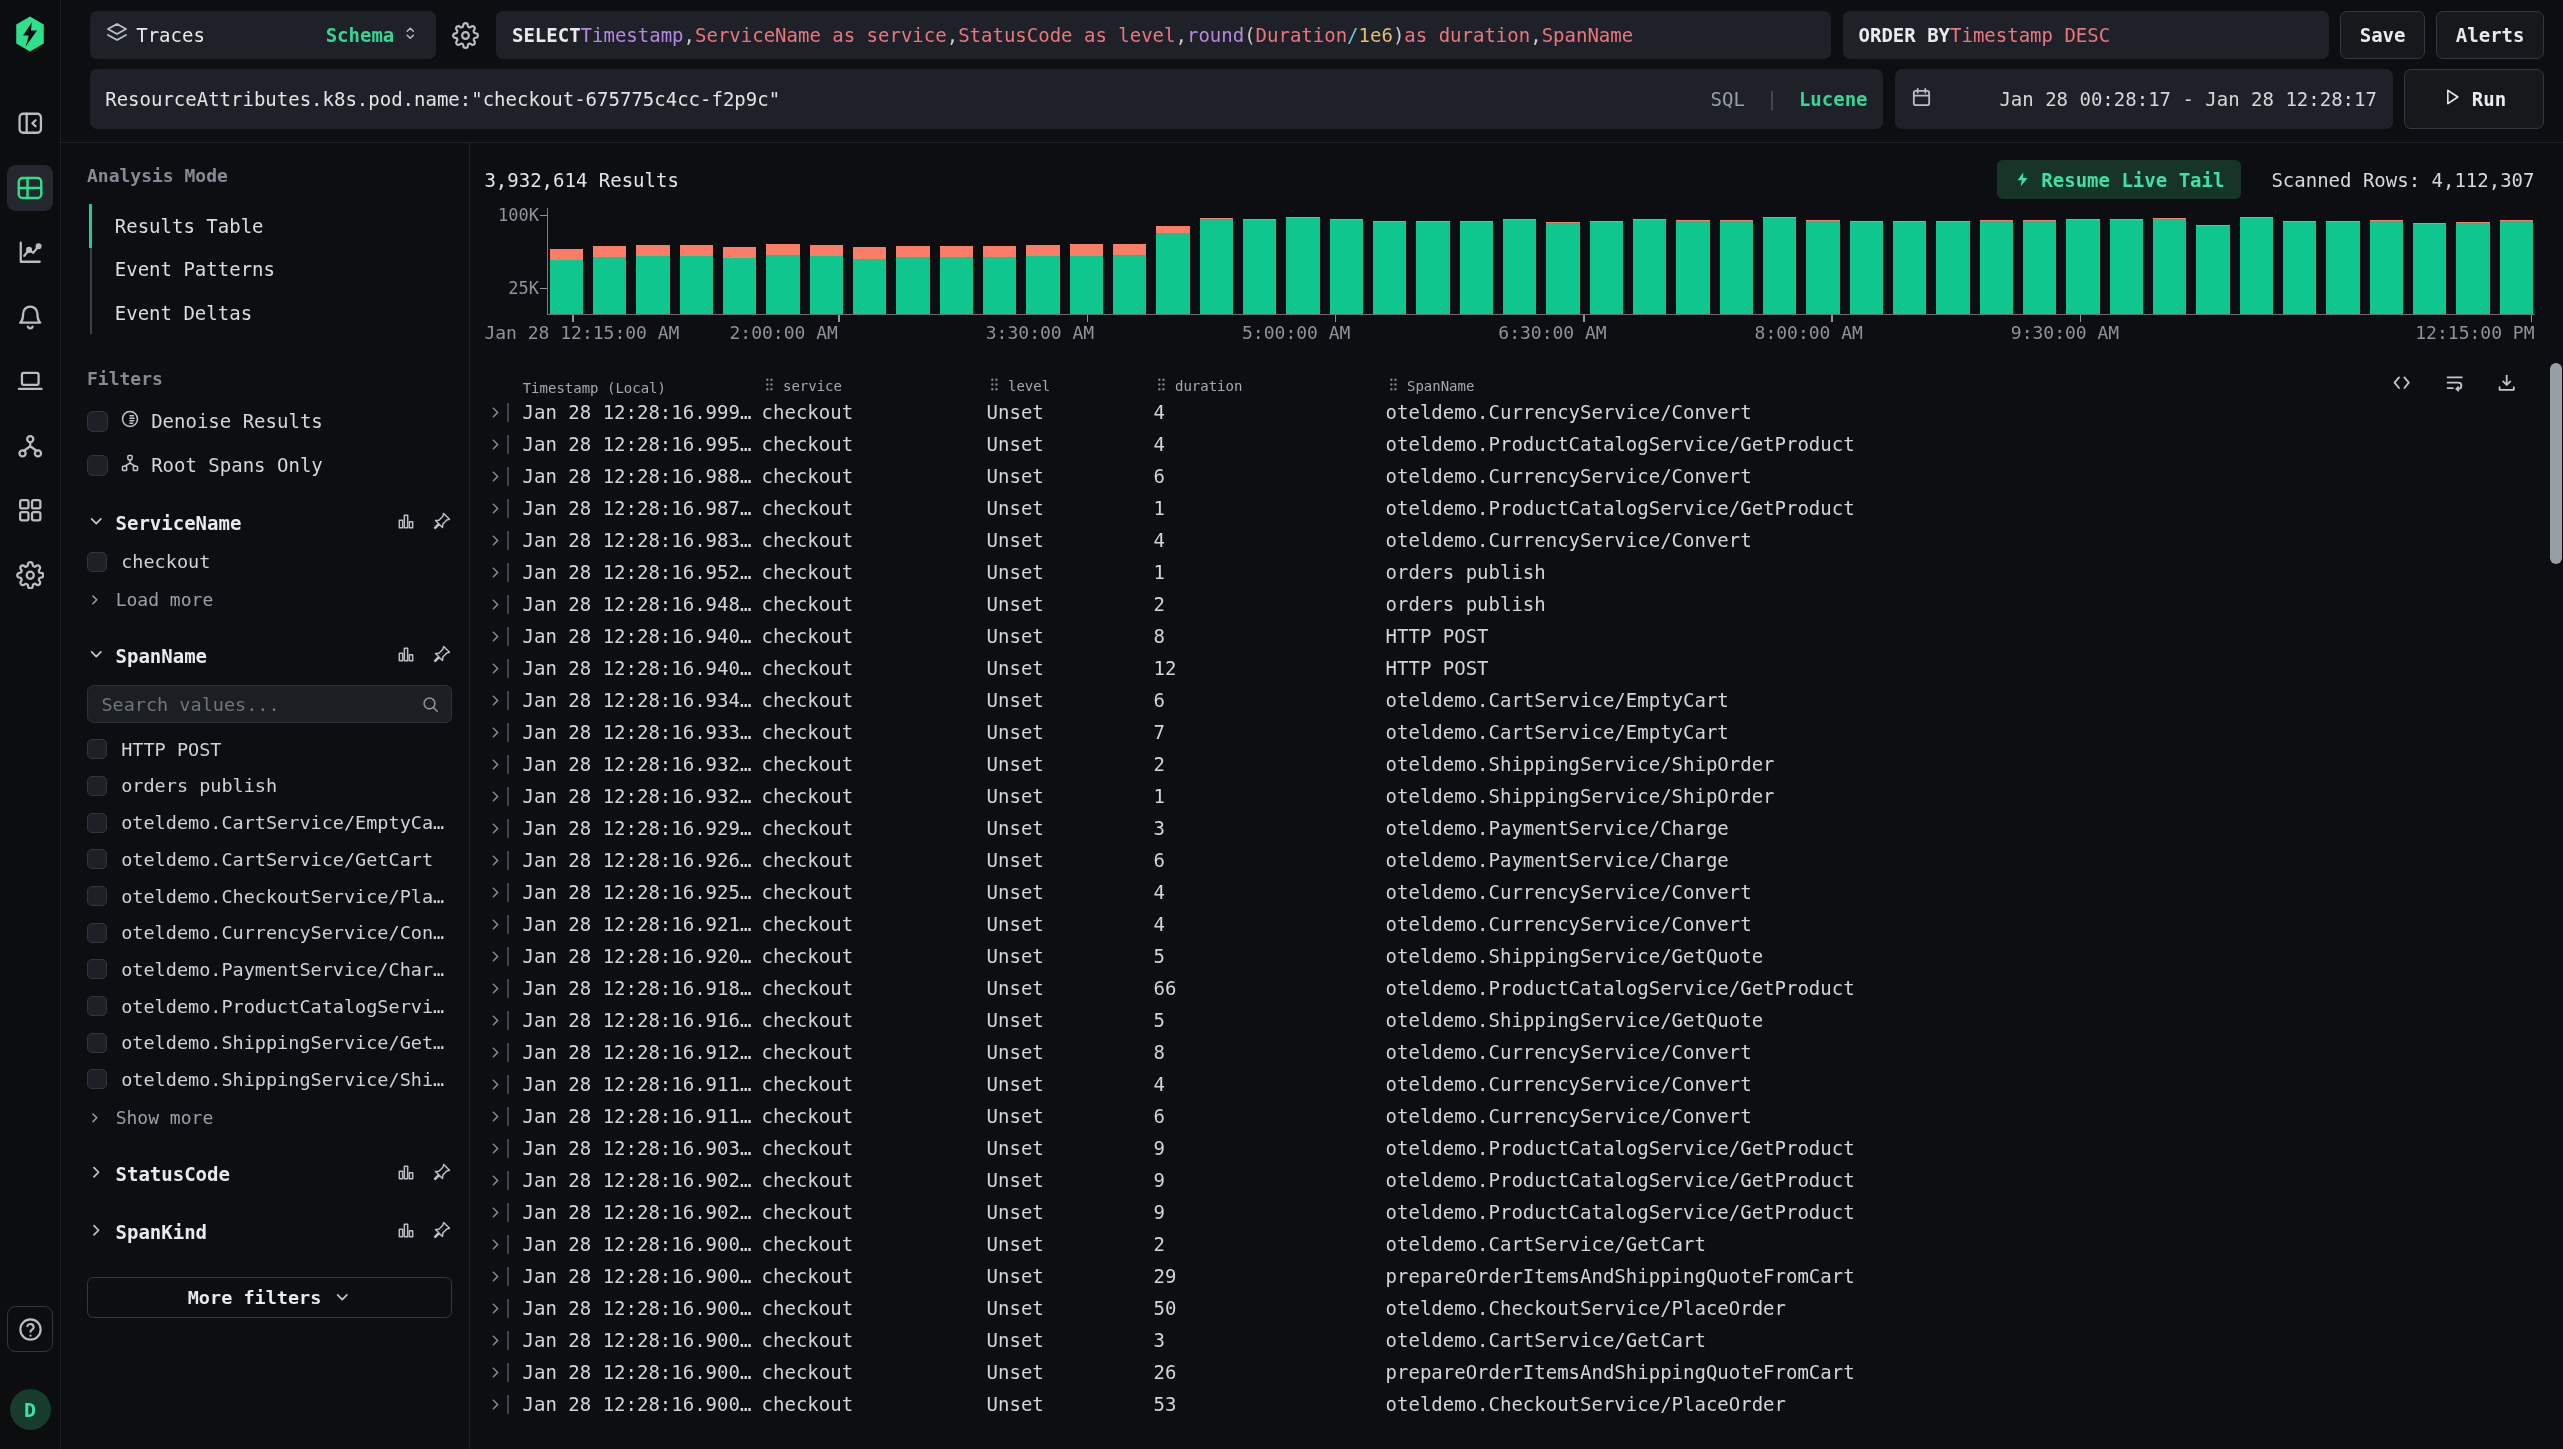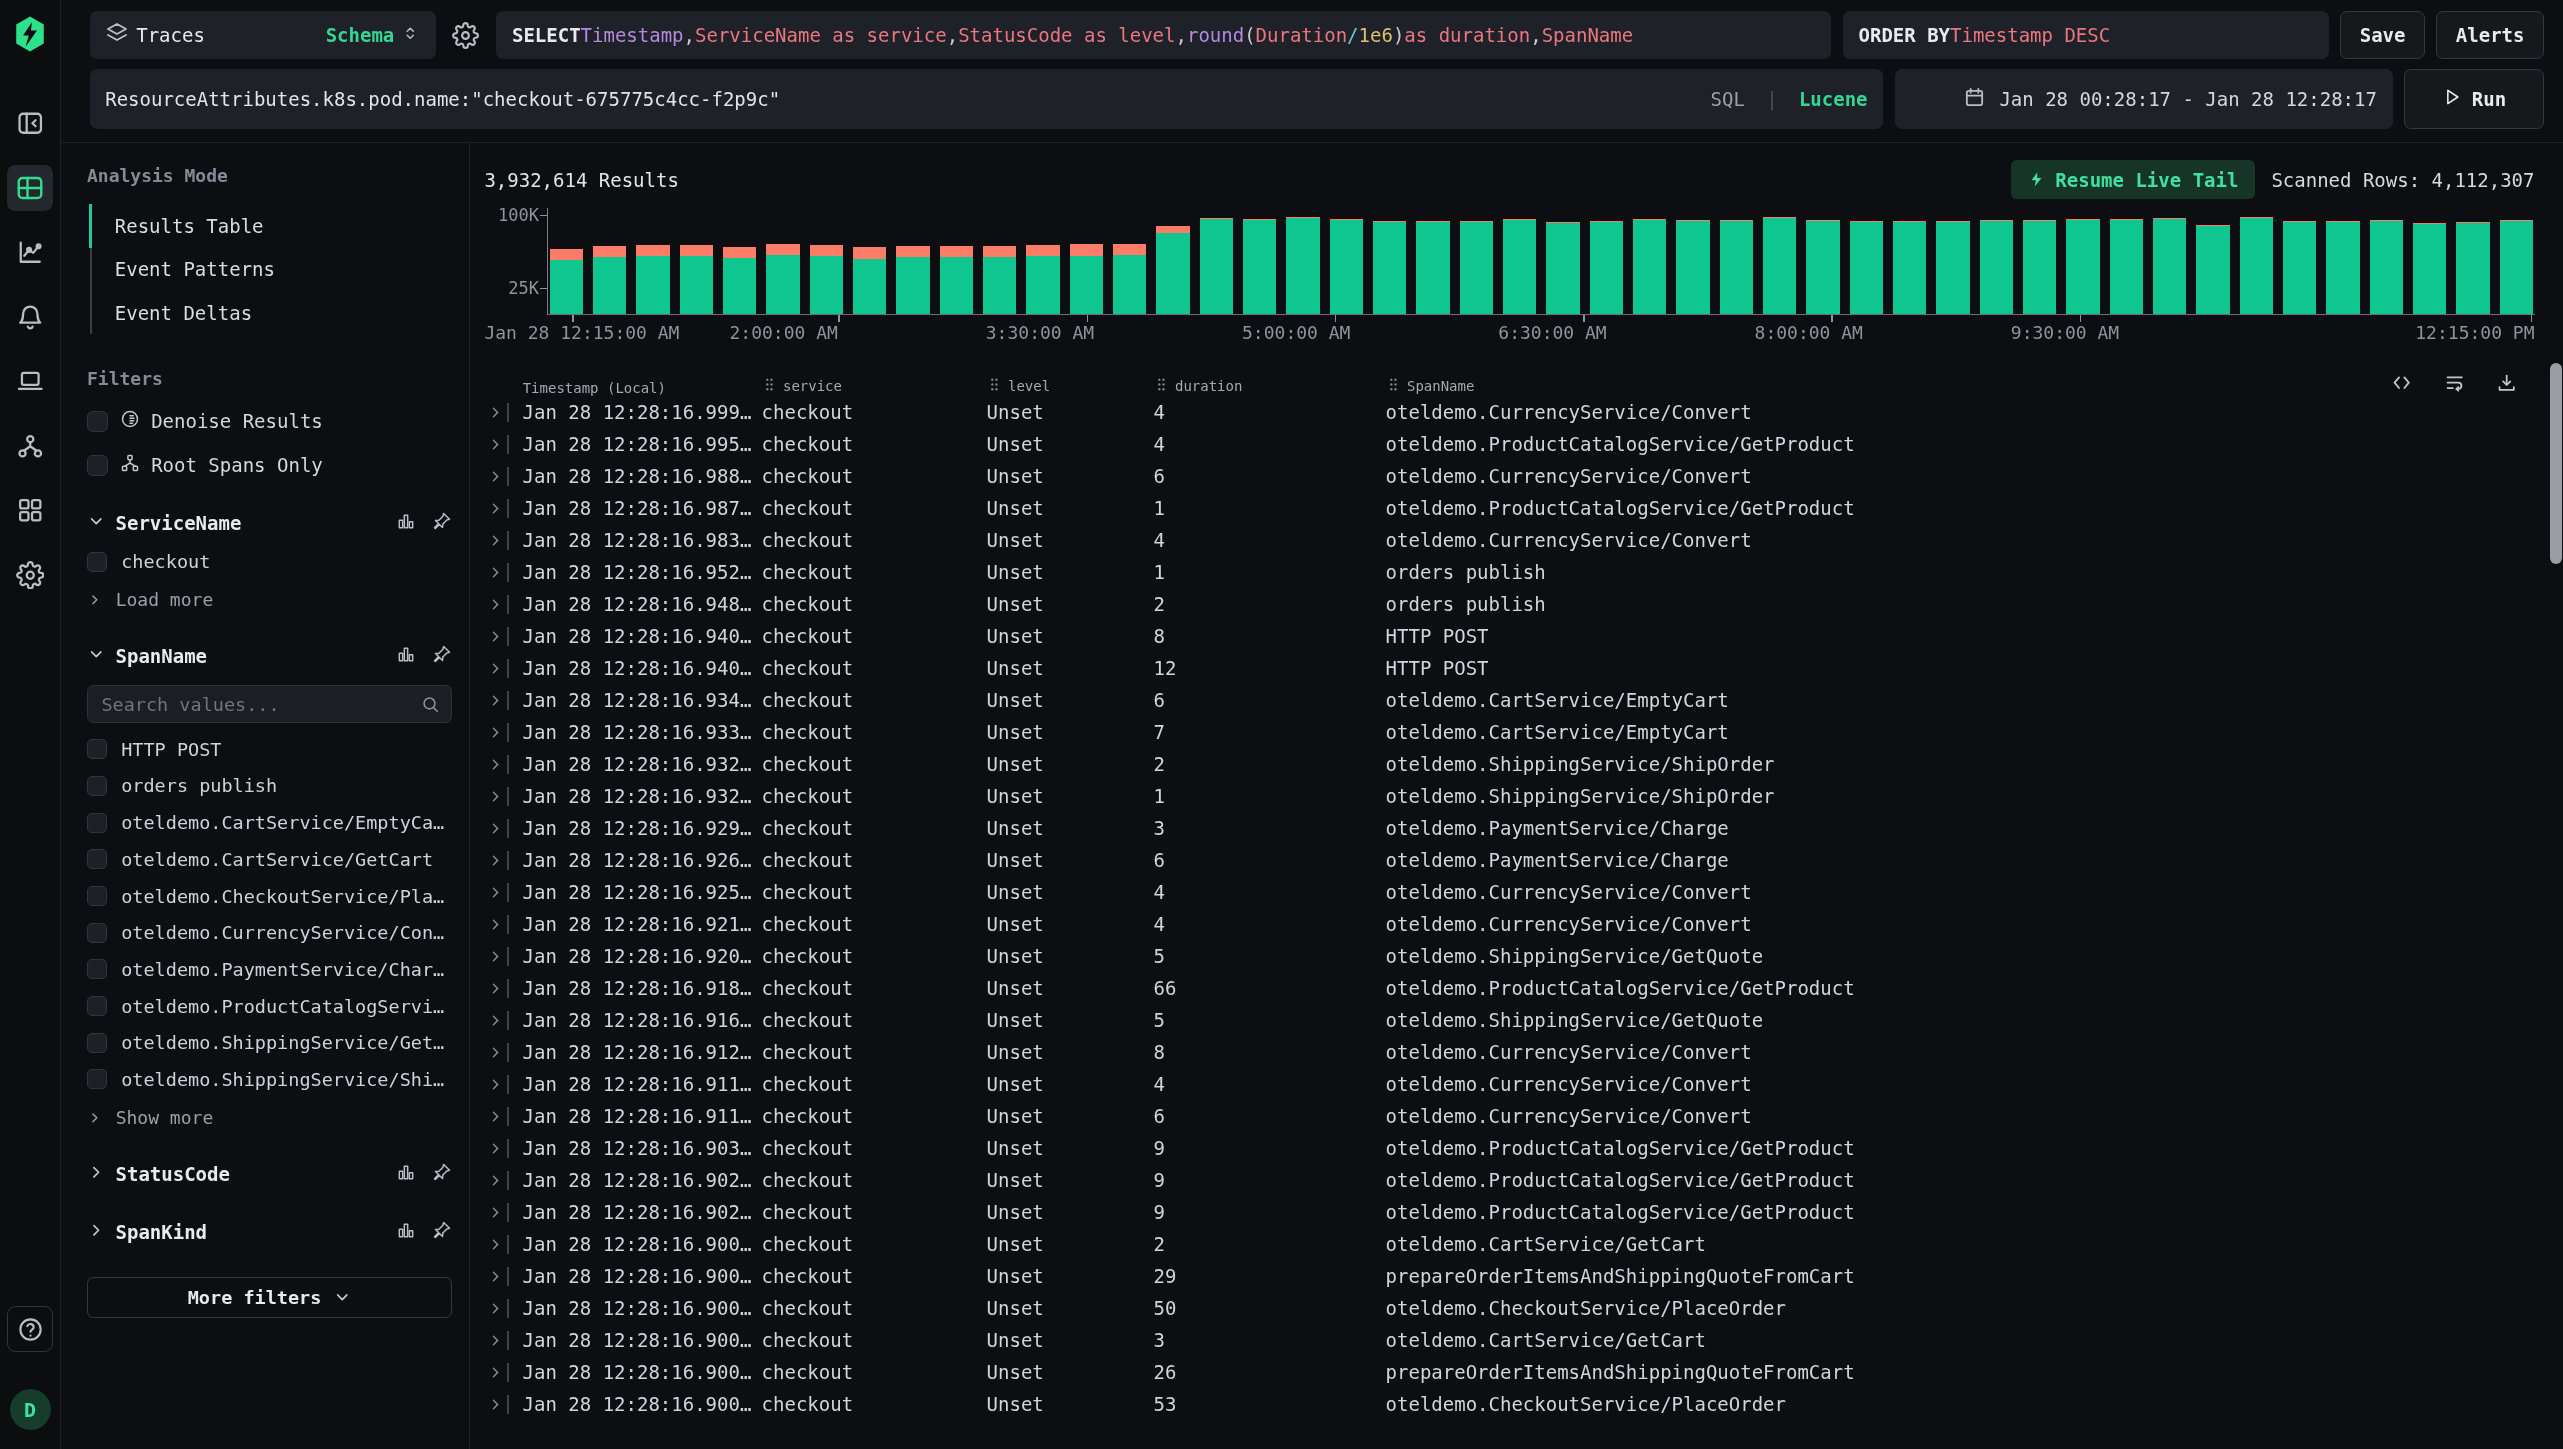--- a/index.html
+++ b/index.html
@@ -28,21 +28,21 @@
   .src-label{color:#e7e9ec}
   .schema{margin-left:auto;color:#35d693;font-weight:bold}
   .iconbtn{display:flex;align-items:center;justify-content:center;width:38px}
   .iconbtn svg,.inline-ic svg{stroke:#b9bec5;fill:none;stroke-width:1.9;stroke-linecap:round;stroke-linejoin:round}
   .sql-box{flex:1;white-space:nowrap;overflow:hidden}
   .orderby-box{width:486px;white-space:nowrap;overflow:hidden}
   .btn{background:#16181c;border:1.4px solid #35383f;border-radius:7.1px;color:#e8eaec;font-weight:bold;display:flex;align-items:center;justify-content:center;padding:0 18.5px;height:48px;gap:10px;white-space:nowrap}
   .search-box{flex:1;height:60px;gap:14.2px}
   .search-text{flex:1;color:#e1e4e8;white-space:nowrap;overflow:hidden}
   .lang-sql{color:#9aa0a8}.lang-sep{color:#4c5058;margin:0 7.1px}.lang-lucene{color:#35d693;font-weight:bold}
-  .date-box{width:498px;height:60px;gap:13px;justify-content:flex-end}
+  .date-box{width:498px;height:60px;gap:13px;justify-content:space-between}
   .run-btn{width:140px;height:60px}
   .tok-kw{color:#e8eaed;font-weight:bold}
   .tok-id{color:#b689e0}
   .tok-col{color:#ea7680}
   .tok-op{color:#6cc7d6}
   .tok-num{color:#e0c072}
   .tok-plain{color:#c9ccd1}
 
   
   .body-row{flex:1;display:flex;border-top:1.4px solid #1e2025;min-height:0}
@@ -73,21 +73,21 @@
   .val-search svg{stroke:#8e949c;fill:none;stroke-width:2;stroke-linecap:round}
   .more-filters{margin-top:33px;height:41px;border:1.4px solid #35383f;border-radius:6.4px;display:flex;align-items:center;justify-content:center;gap:11.4px;font-weight:bold;color:#e8eaec;font-size:18.5px}
   .more-filters svg{stroke:#c3c7cd;fill:none;stroke-width:2.2;stroke-linecap:round;stroke-linejoin:round}
 
   
   .main{flex:1;display:flex;flex-direction:column;min-width:0;padding-left:13px;position:relative}
   .results-bar{display:flex;align-items:center;padding:17px 28.5px 4.3px 1.4px;flex-shrink:0}
   .res-count{color:#e2e4e8}
   .live-pill{margin-left:auto;background:#173428;color:#3fe0a0;font-weight:bold;border-radius:5.7px;padding:8.5px 17px;display:flex;align-items:center;gap:10px}
   .live-pill svg{fill:#3fe0a0}
-  .scanned{margin-left:16px;color:#d6d9dd}
+  .scanned{margin-left:30px;color:#d6d9dd}
 
   
   .chart{display:flex;margin:4.3px 28.5px 0 1.4px;flex-shrink:0}
   .ygutter{width:63px;position:relative;flex-shrink:0}
   .ylab{position:absolute;right:8.5px;color:#8e949c;font-size:17px}
   .ytick{position:absolute;right:0;width:7.1px;height:1.4px;background:#8e949c}
   .plot{flex:1;height:107px;position:relative;border-left:1.4px solid #7b8087;border-bottom:1.4px solid #6b7076;display:flex;align-items:flex-end;gap:10px;padding:0 1.4px}
   .bar{flex:1;display:flex;flex-direction:column;justify-content:flex-end;min-width:0}
   .bar-red{background:#fb7c67}
   .bar-green{background:#0fc78e}

